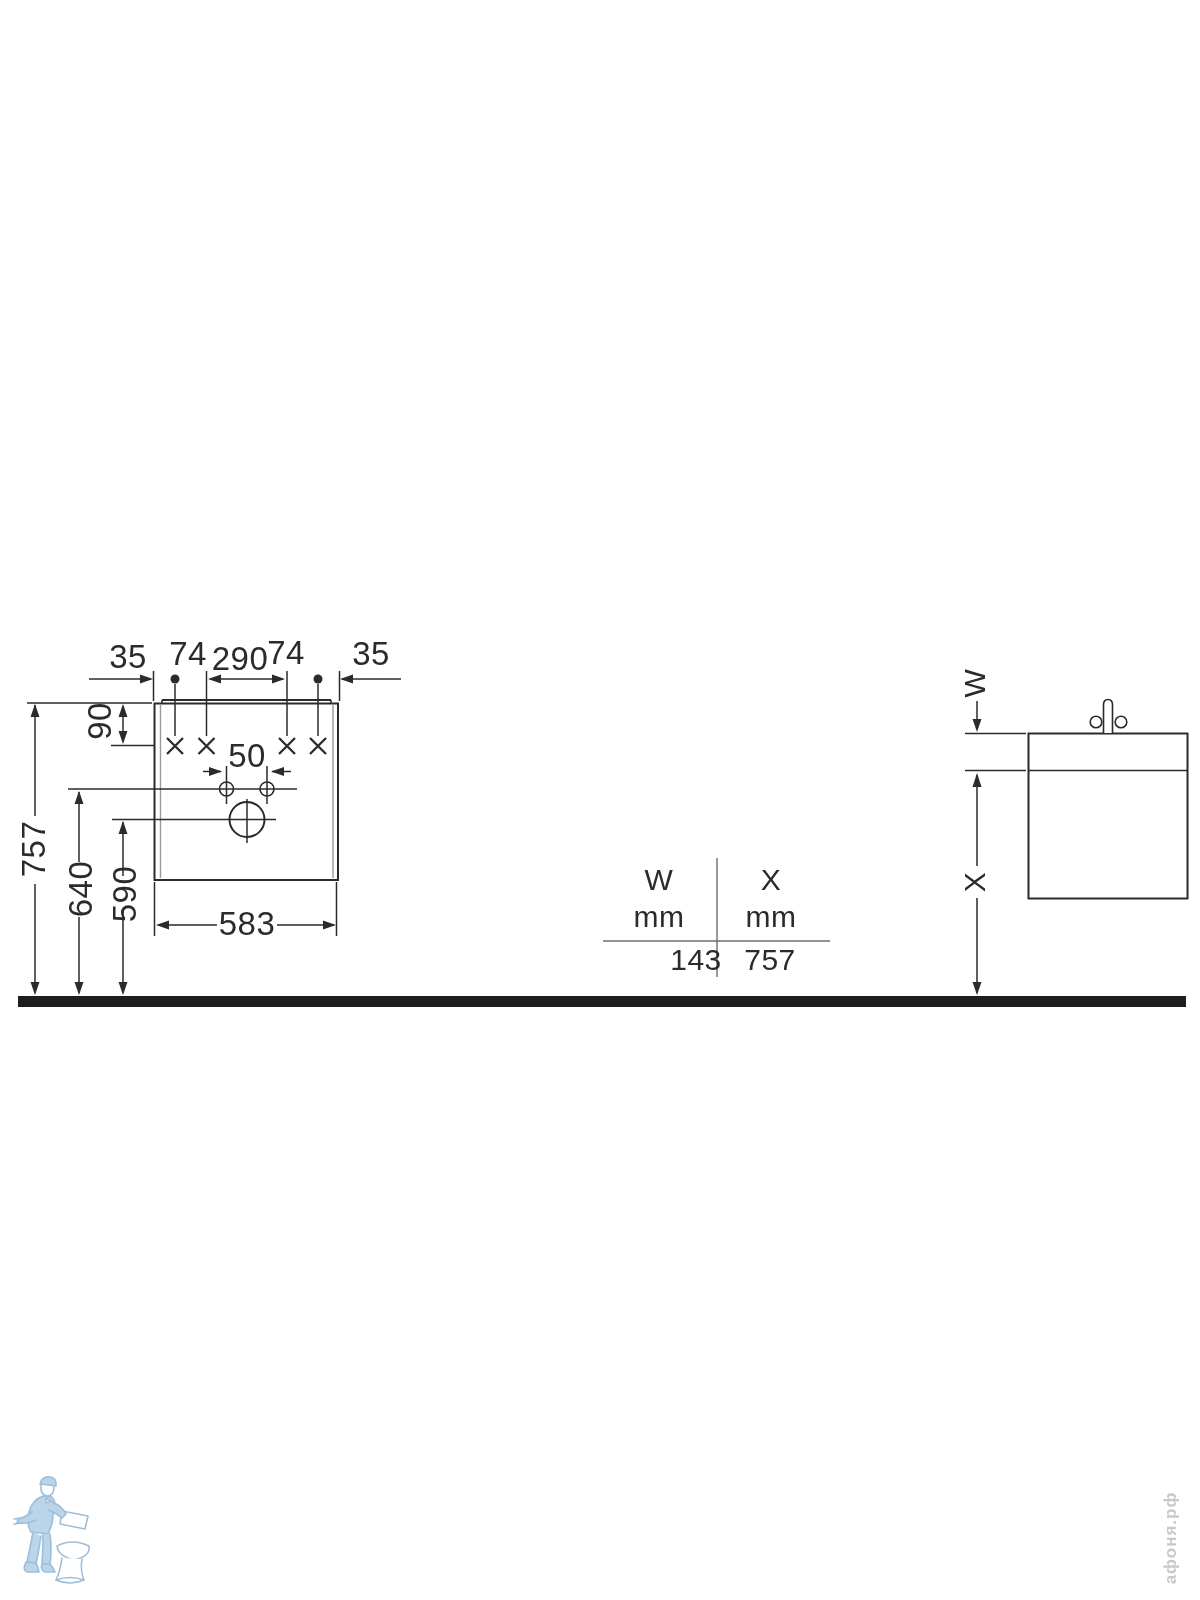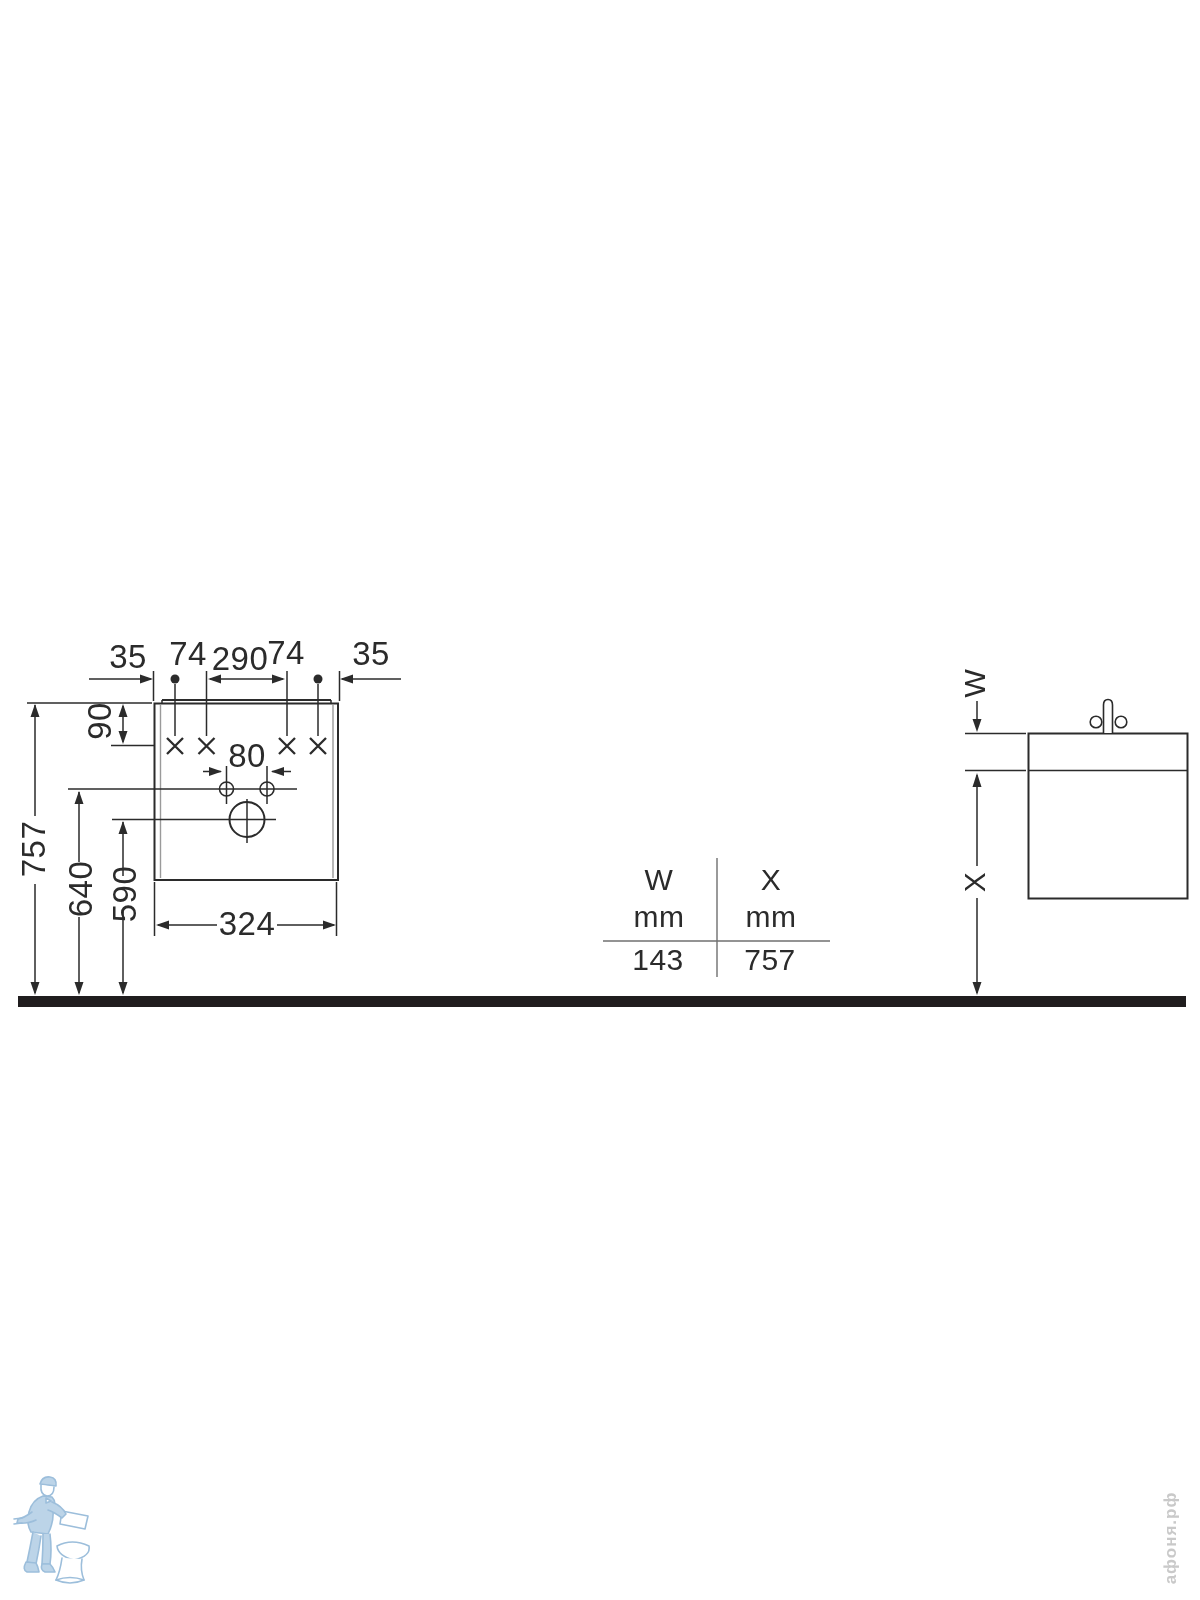--- a/index.html
+++ b/index.html
@@ -177,33 +177,33 @@
       </g>
     </g>
   </svg>
 
   <div class="lbl" style="left:128px;top:656px">35</div>
   <div class="lbl" style="left:188px;top:653px">74</div>
   <div class="lbl" style="left:240px;top:658px">290</div>
   <div class="lbl" style="left:286px;top:652px">74</div>
   <div class="lbl" style="left:371px;top:653px">35</div>
   <div class="lbl rot" style="left:99px;top:721px">90</div>
-  <div class="lbl" style="left:247px;top:755px">80</div>
+  <div class="lbl" style="left:247px;top:755px">50</div>
   <div class="lbl rot" style="left:33px;top:849px">757</div>
   <div class="lbl rot" style="left:80px;top:889px">640</div>
   <div class="lbl rot" style="left:124px;top:894px">590</div>
-  <div class="lbl" style="left:247px;top:923px">324</div>
+  <div class="lbl" style="left:247px;top:923px">583</div>
 
   <div class="lbl rot tbl" style="left:975px;top:683px">W</div>
   <div class="lbl rot tbl" style="left:975px;top:882px">X</div>
 
   <div>
     <div class="lbl tbl" style="left:659px;top:880px">W</div>
     <div class="lbl tbl" style="left:659px;top:917px">mm</div>
     <div class="lbl tbl" style="left:771px;top:880px">X</div>
     <div class="lbl tbl" style="left:771px;top:917px">mm</div>
-    <div class="lbl tbl" style="left:658px;top:960px">143</div>
+    <div class="lbl tbl" style="left:696px;top:960px">143</div>
     <div class="lbl tbl" style="left:770px;top:960px">757</div>
   </div>
 
   <div class="watermark">афоня.рф</div>
 
 </div>
 
 </body></html>

